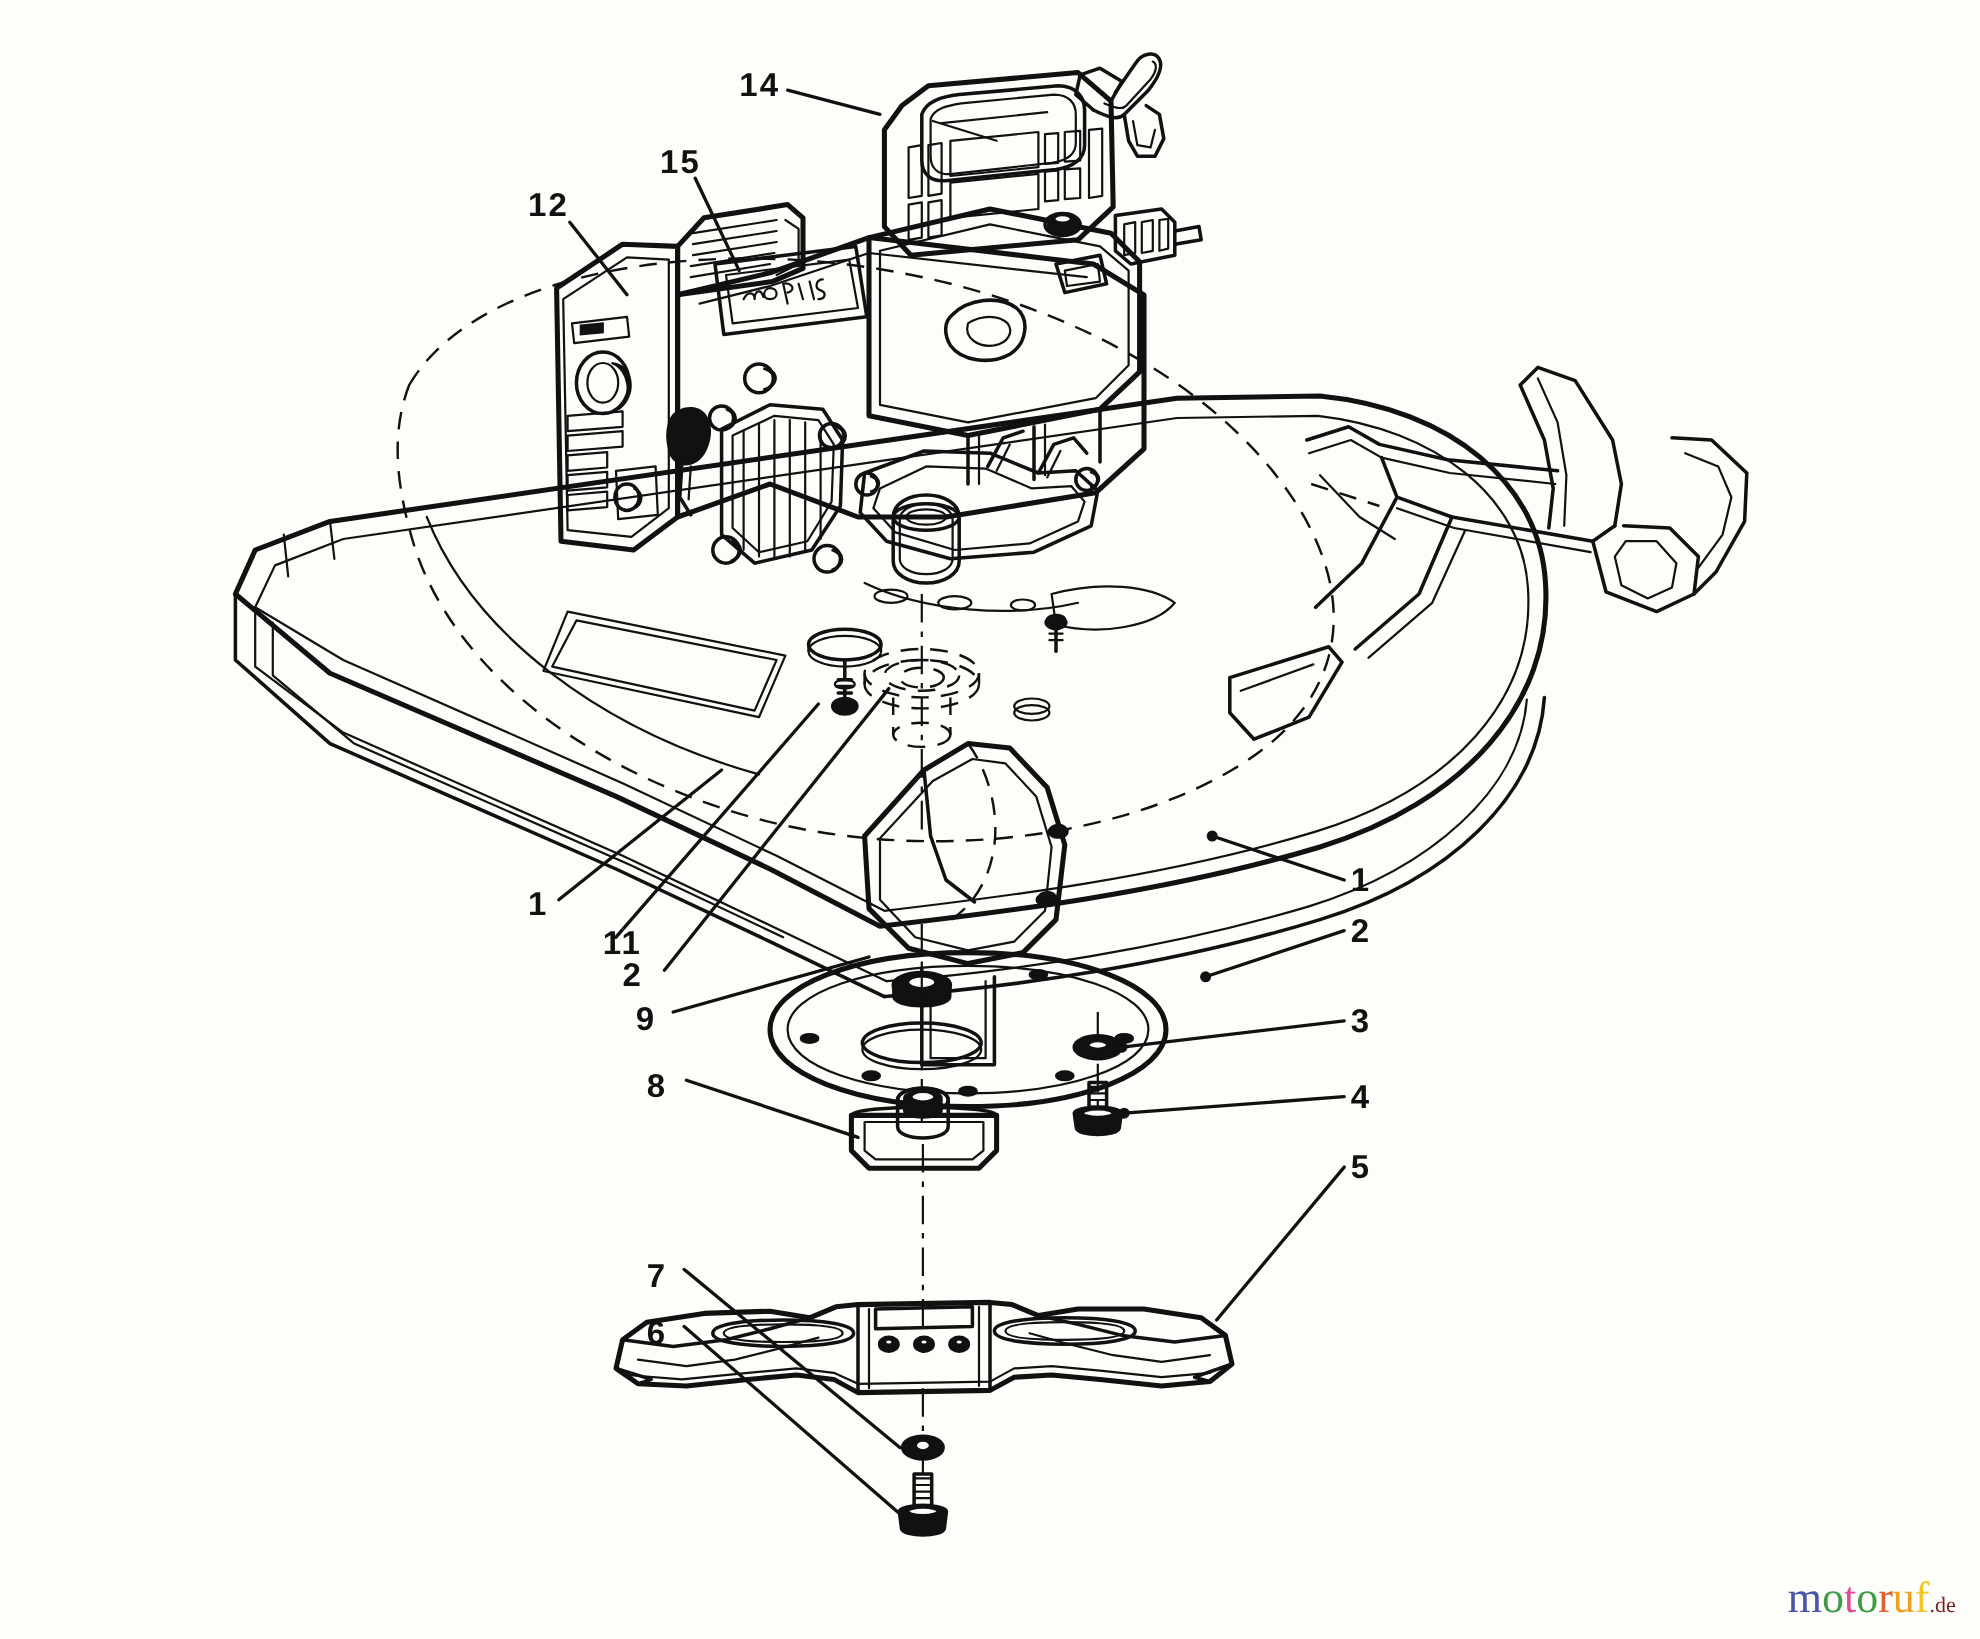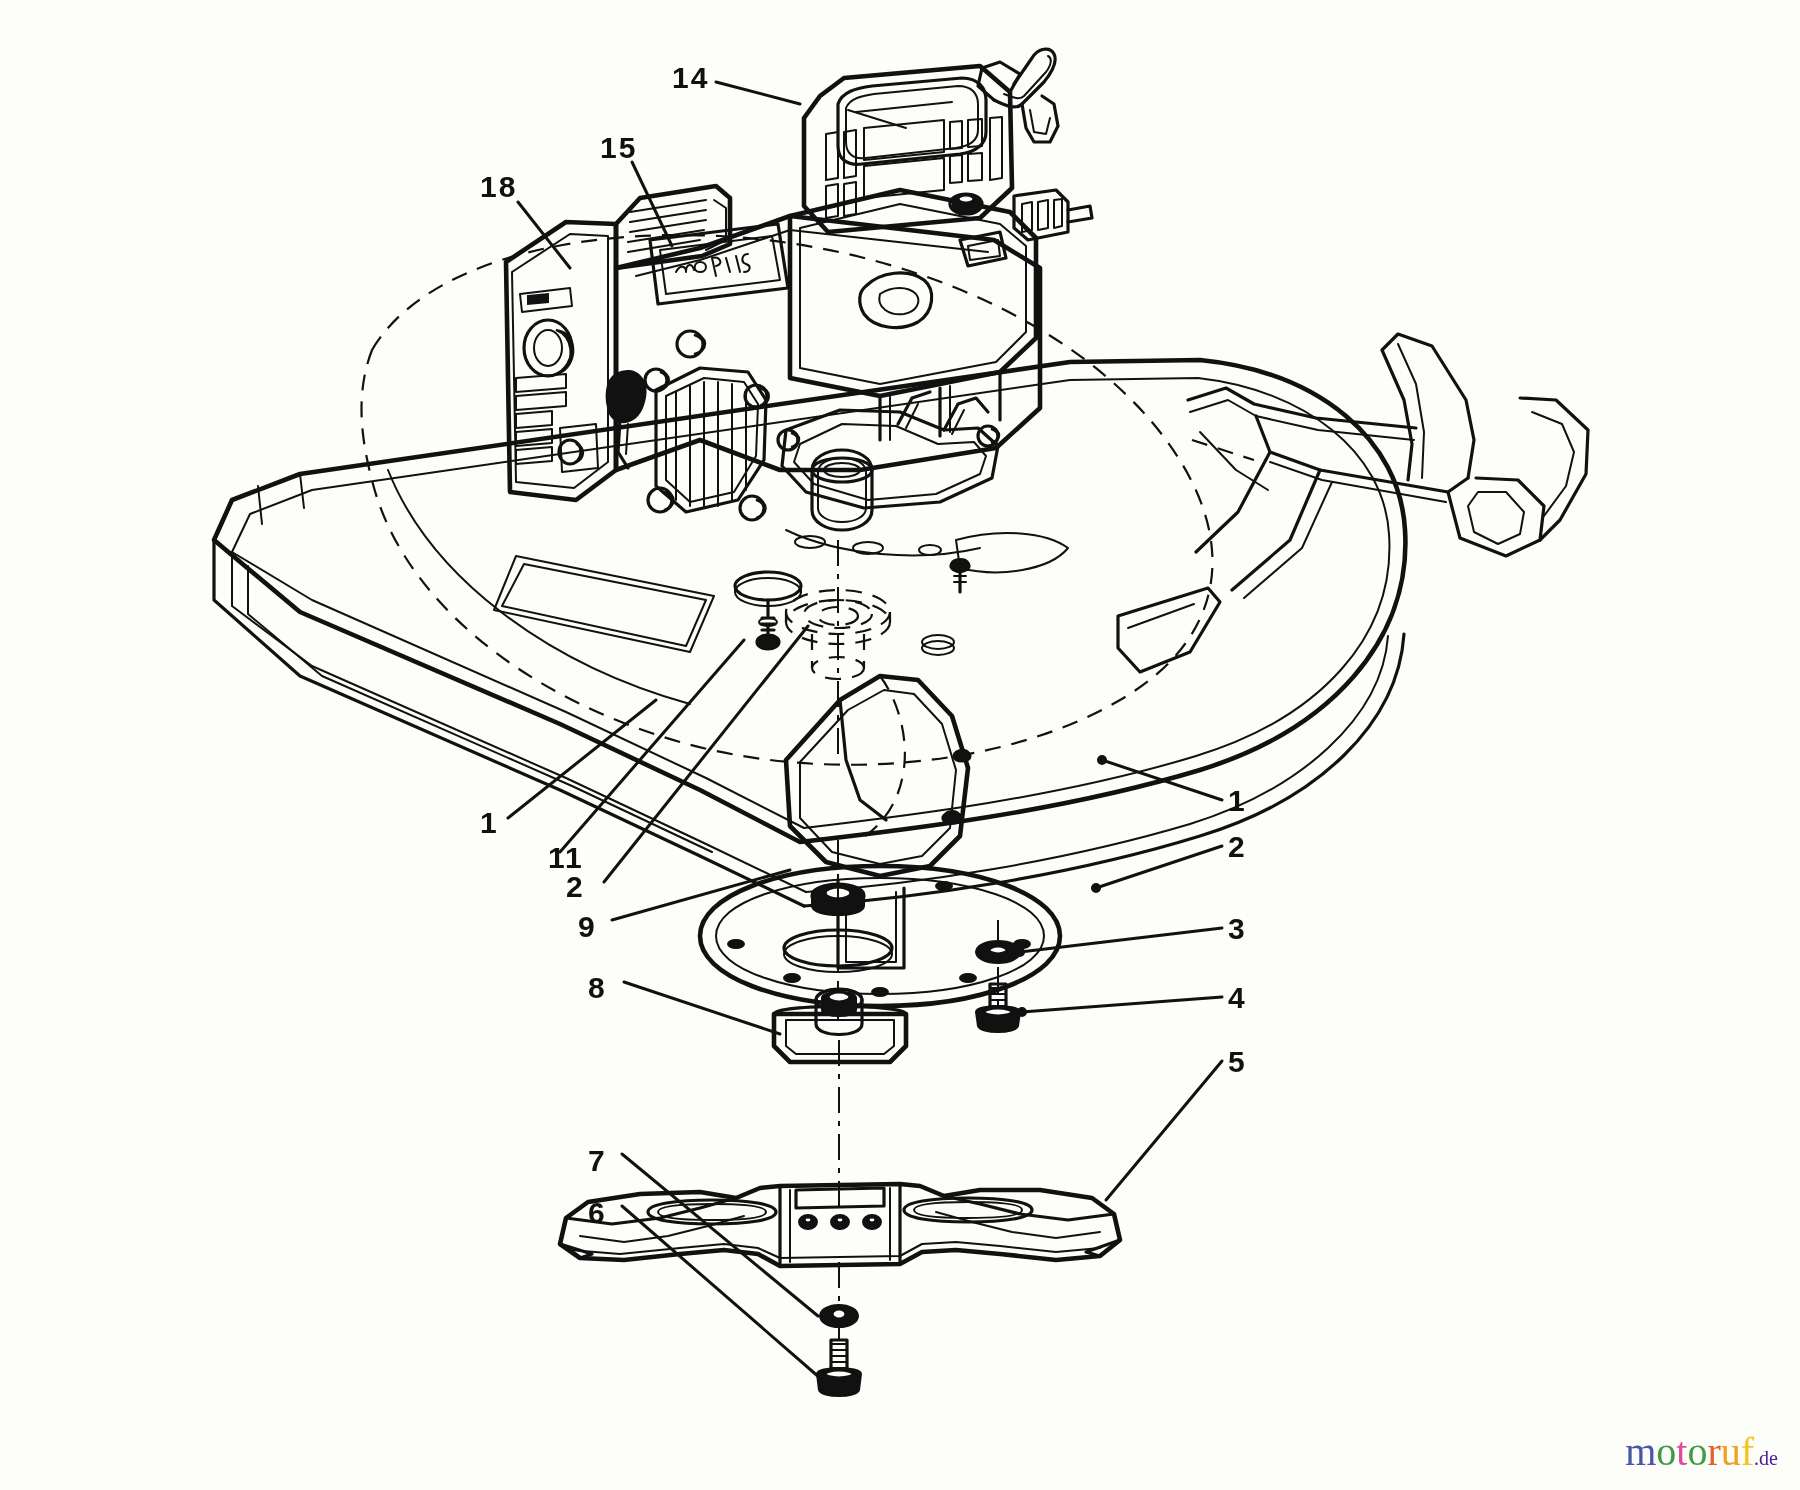--- a/index.html
+++ b/index.html
@@ -485,33 +485,33 @@
       <circle class="blk" cx="1102" cy="760" r="4"></circle>
       <circle class="blk" cx="1096" cy="888" r="4"></circle>
       <circle class="blk" cx="1020" cy="952" r="4"></circle>
       <circle class="blk" cx="1022" cy="1012" r="4"></circle>
     </g>
 
   </svg>
 
   <div class="callout-label" style="left:672px; top:63px;">14</div>
   <div class="callout-label" style="left:600px; top:133px;">15</div>
-  <div class="callout-label" style="left:480px; top:172px;">18</div>
+  <div class="callout-label" style="left:480px; top:172px;">12</div>
 
   <div class="callout-label" style="left:1228px; top:786px;">1</div>
   <div class="callout-label" style="left:1228px; top:832px;">2</div>
   <div class="callout-label" style="left:1228px; top:914px;">3</div>
   <div class="callout-label" style="left:1228px; top:983px;">4</div>
   <div class="callout-label" style="left:1228px; top:1047px;">5</div>
 
   <div class="callout-label" style="left:480px; top:808px;">1</div>
   <div class="callout-label" style="left:548px; top:843px;">11</div>
   <div class="callout-label" style="left:566px; top:872px;">2</div>
   <div class="callout-label" style="left:578px; top:912px;">9</div>
   <div class="callout-label" style="left:588px; top:973px;">8</div>
   <div class="callout-label" style="left:588px; top:1146px;">7</div>
   <div class="callout-label" style="left:588px; top:1198px;">6</div>
 
   <div id="watermark">
-    <span style="color:#4a55a8;">m</span><span style="color:#3f9c45;">o</span><span style="color:#e0499a;">t</span><span style="color:#3f9c45;">o</span><span style="color:#e06030;">r</span><span style="color:#f0a020;">u</span><span style="color:#f3c520;">f</span><span class="wm-de" style="color:#4c1d95;">.de</span>
+    <span style="color:#4a55a8;">m</span><span style="color:#3f9c45;">o</span><span style="color:#e0499a;">t</span><span style="color:#3f9c45;">o</span><span style="color:#e06030;">r</span><span style="color:#f0a020;">u</span><span style="color:#f3c520;">f</span><span class="wm-de" style="color:#7f1d1d;">.de</span>
   </div>
 
 </div>
 
 </body></html>

